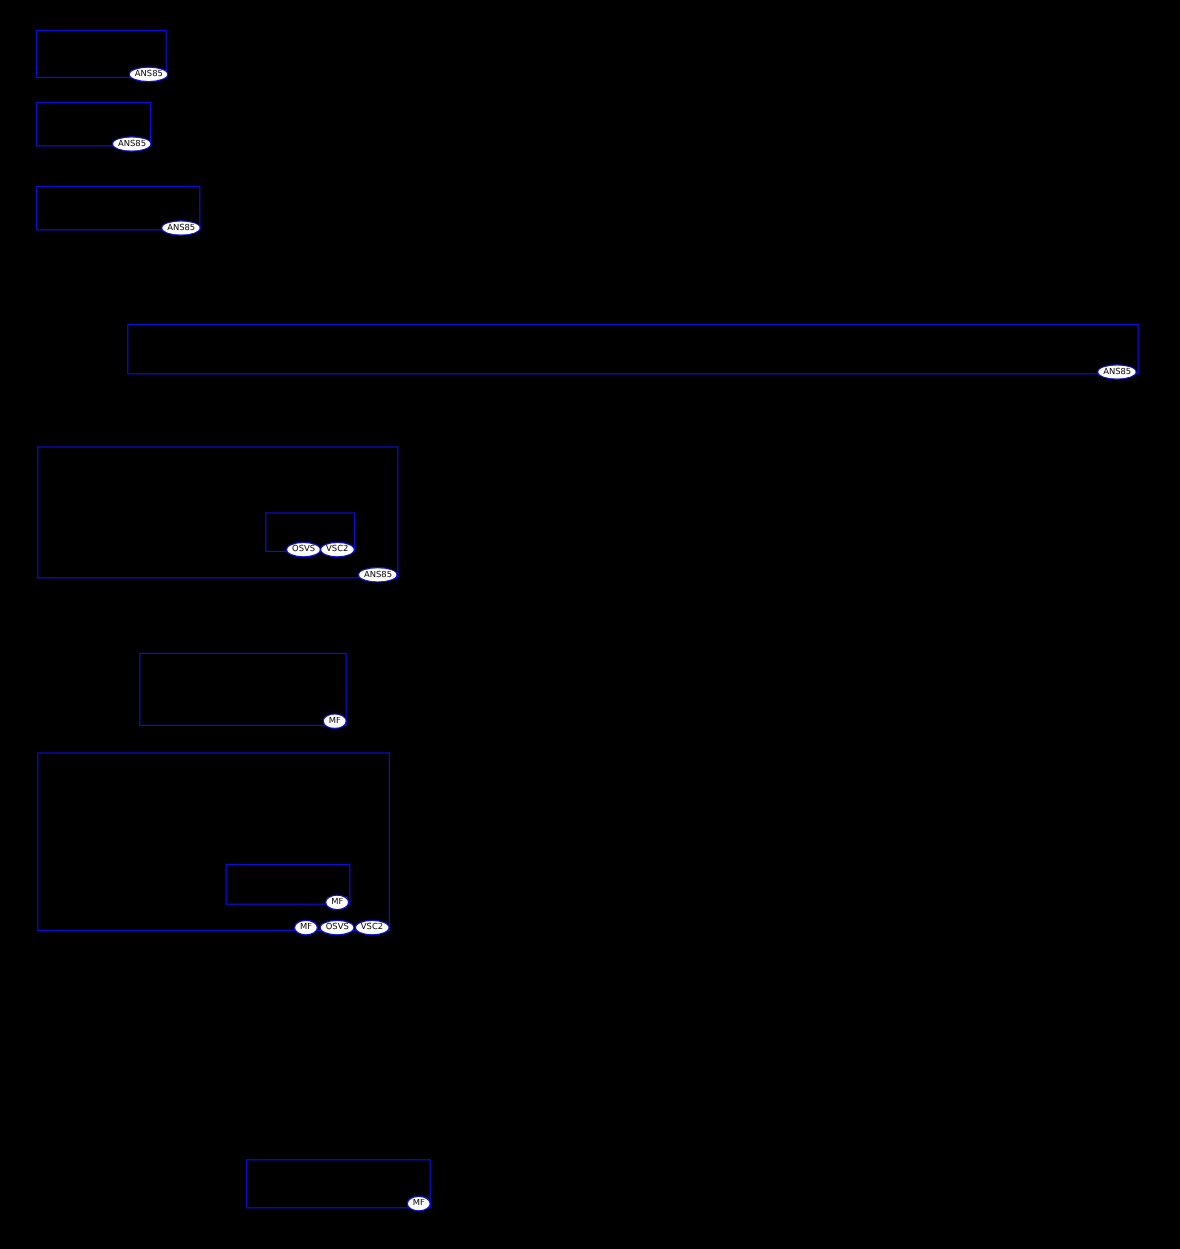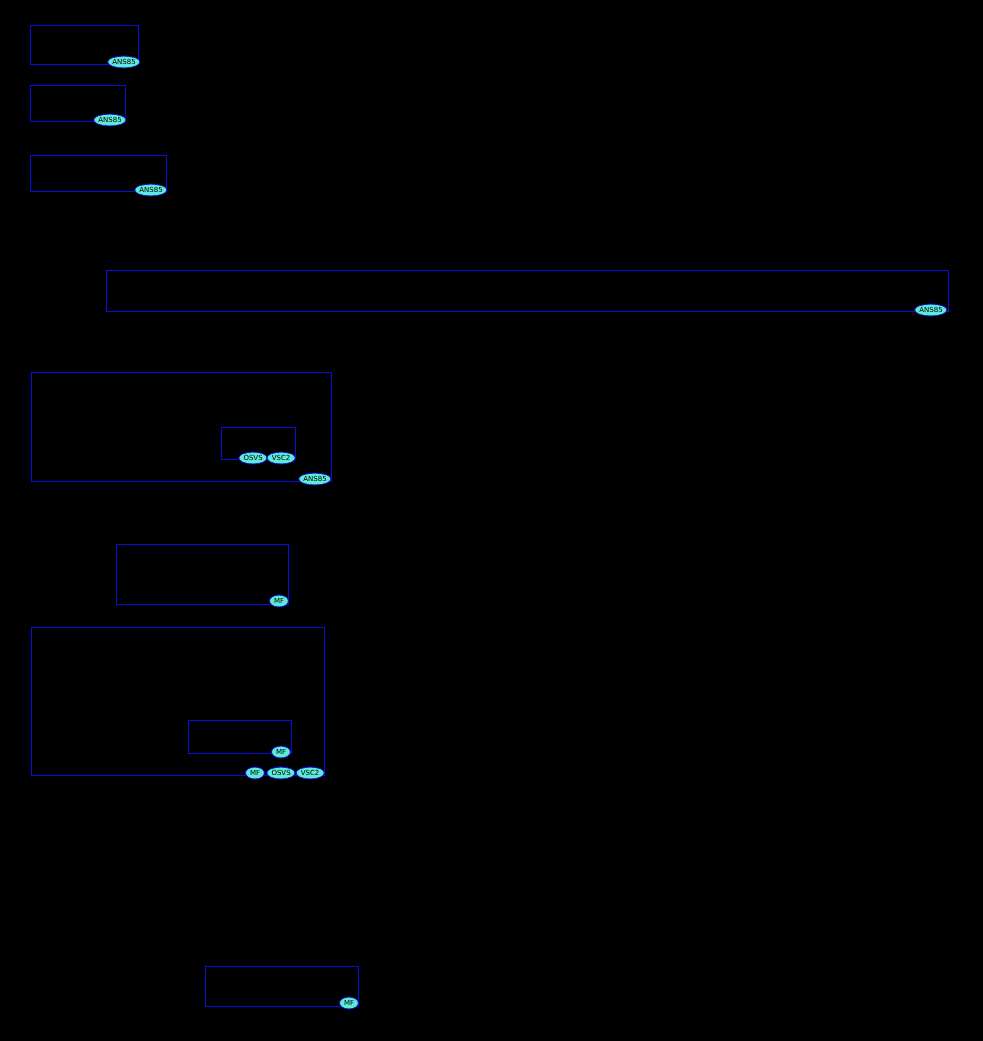--- a/index.html
+++ b/index.html
@@ -17,21 +17,21 @@
   }
   .syntax-box {
     position: absolute;
     border: 1px solid #0d0dd8;
     background: transparent;
     box-sizing: border-box;
   }
   .badge {
     position: absolute;
     transform: translate(-50%, -50%);
-    background: #5eead4;
+    background: #ffffff;
     border: 1px solid #0d0dd8;
     border-radius: 50%;
     font-size: 7px;
     line-height: 9px;
     padding: 1px 4px;
     color: #000000;
     white-space: nowrap;
     z-index: 2;
     text-align: center;
   }

